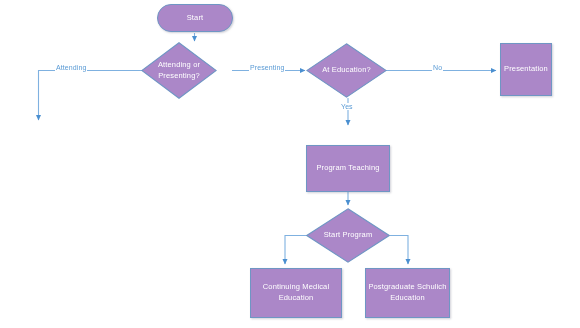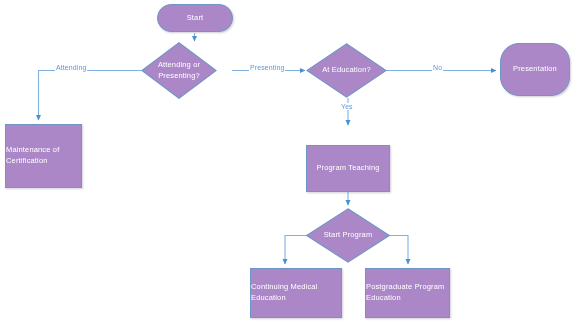--- a/index.html
+++ b/index.html
@@ -23,20 +23,21 @@
     top: 0;
     width: 580px;
     height: 328px;
   }
   .node {
     position: absolute;
     box-sizing: border-box;
     display: flex;
     align-items: center;
     justify-content: center;
+    text-align: center;
     color: #ffffff;
     font-size: 7.5px;
     line-height: 1.45;
     letter-spacing: 0.15px;
     z-index: 3;
   }
   .rect {
     background: #ab87c8;
     border: 1px solid #6f96c4;
     box-shadow: 1px 1px 2px rgba(120,120,140,0.35);
@@ -116,52 +117,49 @@
     <span>Start</span>
   </div>
 
   <div class="diamond-wrap" style="left:141px; top:42px; width:76px; height:57px;">
     <svg class="diamond-shape" viewBox="0 0 76 57" preserveAspectRatio="none">
       <polygon points="38,0.8 75.2,28.5 38,56.2 0.8,28.5" fill="#ab87c8" stroke="#6f96c4" stroke-width="1.1"></polygon>
     </svg>
     <div class="diamond-label">Attending or Presenting?</div>
   </div>
 
-  <div class="node rect" style="left:5px; top:124px; width:77px; height:64px;">
-    <span>Maintenance of Certification</span>
-  </div>
 
   <div class="diamond-wrap" style="left:306px; top:43px; width:81px; height:55px;">
     <svg class="diamond-shape" viewBox="0 0 81 55" preserveAspectRatio="none">
       <polygon points="40.5,0.8 80.2,27.5 40.5,54.2 0.8,27.5" fill="#ab87c8" stroke="#6f96c4" stroke-width="1.1"></polygon>
     </svg>
     <div class="diamond-label">At Education?</div>
   </div>
 
-  <div class="node rect" style="left:500px; top:43px; width:70px; height:53px;border-radius:19px;">
+  <div class="node rect" style="left:500px; top:43px; width:52px; height:53px;">
     <span>Presentation</span>
   </div>
 
   <div class="node rect" style="left:306px; top:145px; width:84px; height:47px;">
     <span>Program Teaching</span>
   </div>
 
   <div class="diamond-wrap" style="left:306px; top:208px; width:84px; height:55px;">
     <svg class="diamond-shape" viewBox="0 0 84 55" preserveAspectRatio="none">
       <polygon points="42,0.8 83.2,27.5 42,54.2 0.8,27.5" fill="#ab87c8" stroke="#6f96c4" stroke-width="1.1"></polygon>
     </svg>
     <div class="diamond-label">Start Program</div>
   </div>
 
   <div class="node rect" style="left:250px; top:268px; width:92px; height:50px;">
     <span>Continuing Medical Education</span>
   </div>
 
   <div class="node rect" style="left:365px; top:268px; width:85px; height:50px;">
-    <span>Postgraduate Program Education</span>
+    <span>Postgraduate Schulich Education</span>
   </div>
 
   <div class="edge-label" style="left:55px; top:64px;">Attending</div>
   <div class="edge-label" style="left:249px; top:64px;">Presenting</div>
   <div class="edge-label" style="left:432px; top:64px;">No</div>
   <div class="edge-label" style="left:340px; top:103px;">Yes</div>
 
 </div>
 
 </body></html>

